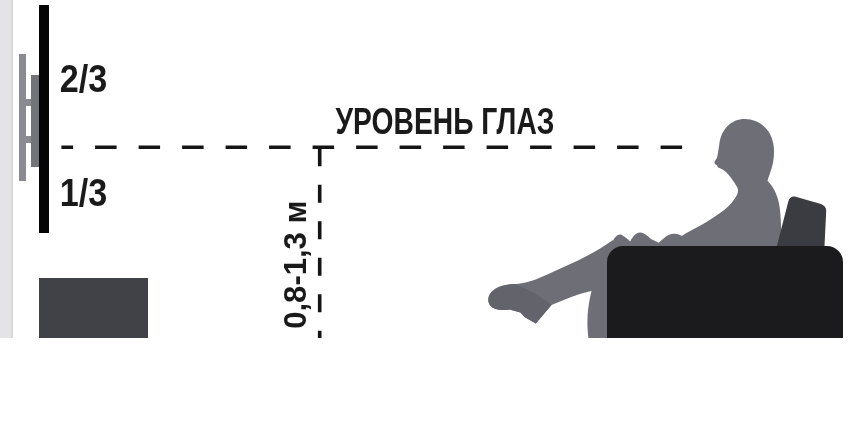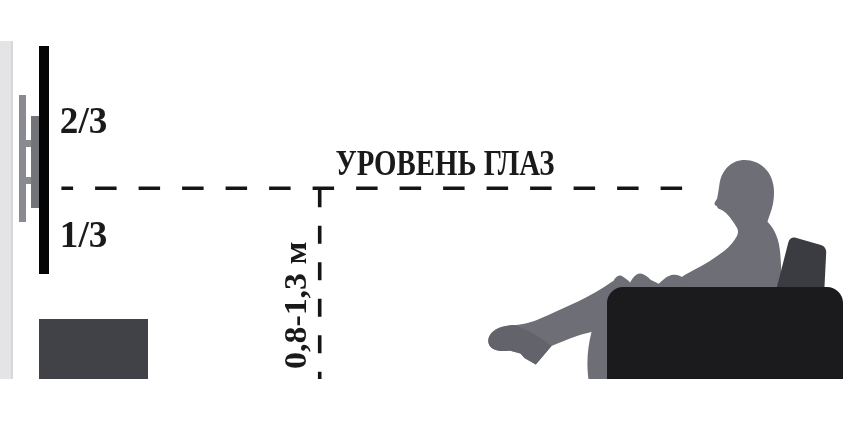--- a/index.html
+++ b/index.html
@@ -1,17 +1,17 @@
 <!DOCTYPE html>
 <html><head>
 <meta charset="utf-8">
 <style>
   html,body{margin:0;padding:0;background:#ffffff;}
   .page{position:relative;width:850px;height:338px;overflow:hidden;background:#ffffff;
-        font-family:Liberation Serif, serif;margin-top:41px;}
+        font-family:Liberation Sans, sans-serif;}
   svg{display:block;}
 </style>
 </head>
 <body>
 <div class="page">
 <svg width="850" height="447" viewBox="0 0 850 447" xmlns="http://www.w3.org/2000/svg">
 
   <rect x="0" y="0" width="850" height="447" fill="#ffffff"></rect>
 
   <rect x="0" y="0" width="13" height="447" fill="#e4e4e6"></rect>

